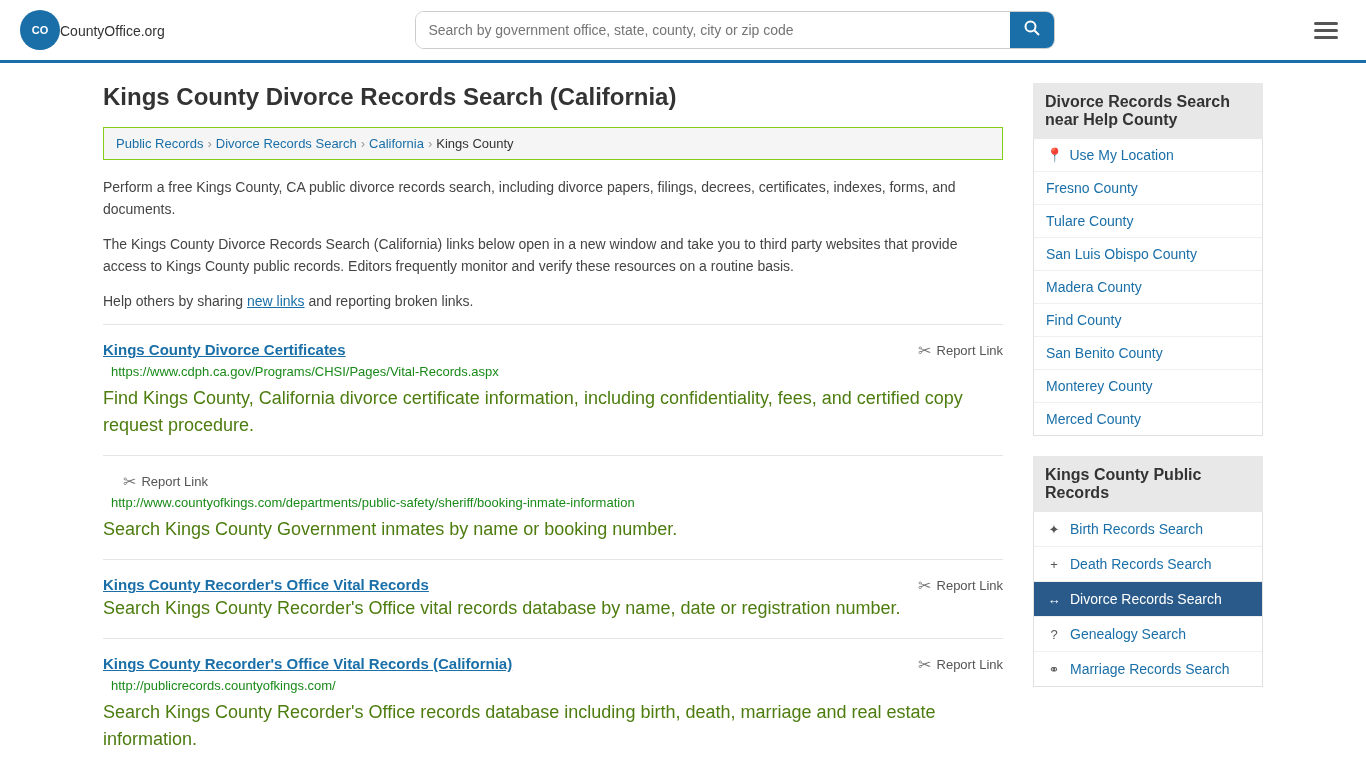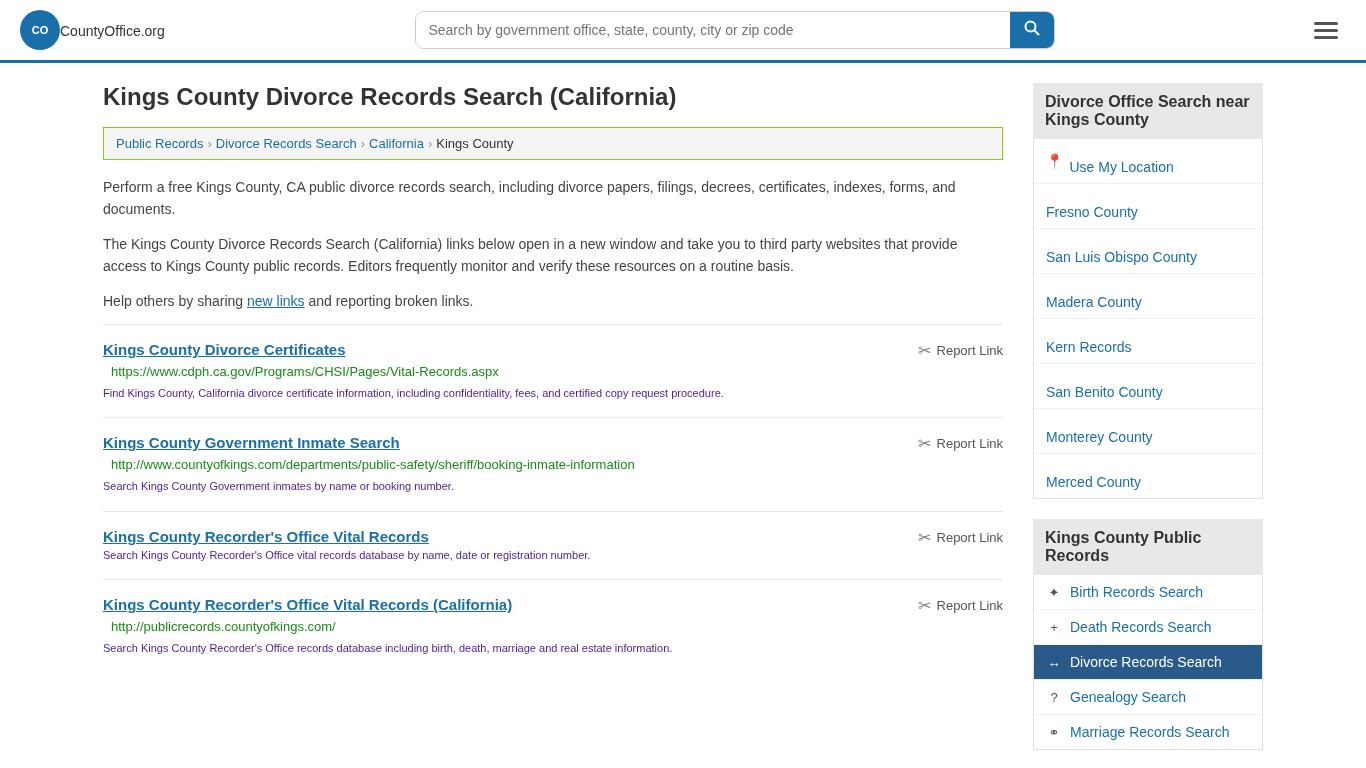--- a/index.html
+++ b/index.html
@@ -180,22 +180,22 @@
     .report-icon {
       font-size: 16px;
       color: #777;
     }
     .result-url {
       font-size: 13px;
       color: #1a8a1a;
       margin: 4px 0 6px 8px;
     }
     .result-desc {
-      font-size: 11px;
-      color: #4c1d95;
+      font-size: 18px;
+      color: #4d7c0f;
       line-height: 1.5;
     }
 
     
     .sidebar-section-title {
       background: #e8e8e8;
       padding: 10px 12px;
       font-size: 16px;
       font-weight: bold;
       color: #333;
@@ -215,21 +215,20 @@
       gap: 6px;
     }
     .sidebar-list li:last-child {
       border-bottom: none;
     }
     .sidebar-list li a, .sidebar-list li .link-item {
       color: #1a6fa8;
       text-decoration: none;
       cursor: pointer;
       font-size: 14px;
-      margin-top: 12px;
     }
     .loc-icon {
       color: #555;
       font-size: 14px;
     }
 
     .sidebar-records-list {
       list-style: none;
       border: 1px solid #e0e0e0;
       border-top: none;
@@ -327,21 +326,20 @@
         <div class="report-link-btn">
           <span class="report-icon">✂</span>
           <span>Report Link</span>
         </div>
       </div>
       <div class="result-url">https://www.cdph.ca.gov/Programs/CHSI/Pages/Vital-Records.aspx</div>
       <div class="result-desc">Find Kings County, California divorce certificate information, including confidentiality, fees, and certified copy request procedure.</div>
     </div>
         <div class="result-item">
       <div class="result-header">
-        <a class="result-title">Kings County Government Inmate Search</a>
         <div class="report-link-btn">
           <span class="report-icon">✂</span>
           <span>Report Link</span>
         </div>
       </div>
       <div class="result-url">http://www.countyofkings.com/departments/public-safety/sheriff/booking-inmate-information</div>
       <div class="result-desc">Search Kings County Government inmates by name or booking number.</div>
     </div>
         <div class="result-item">
       <div class="result-header">
@@ -362,37 +360,40 @@
         </div>
       </div>
       <div class="result-url">http://publicrecords.countyofkings.com/</div>
       <div class="result-desc">Search Kings County Recorder's Office records database including birth, death, marriage and real estate information.</div>
     </div>
       </div>
   </div>
 
   <div id="sidebar">
 
-    <div class="sidebar-section-title">Divorce Office Search near Kings County</div>
+    <div class="sidebar-section-title">Divorce Records Search near Help County</div>
     <ul class="sidebar-list">
       <li>
         <span class="loc-icon">📍</span>
         <a>Use My Location</a>
       </li>
     <li>
           <a>Fresno County</a>
         </li>
         <li>
+          <a>Tulare County</a>
+        </li>
+        <li>
           <a>San Luis Obispo County</a>
         </li>
         <li>
           <a>Madera County</a>
         </li>
         <li>
-          <a>Kern Records</a>
+          <a>Find County</a>
         </li>
         <li>
           <a>San Benito County</a>
         </li>
         <li>
           <a>Monterey County</a>
         </li>
         <li>
           <a>Merced County</a>
         </li>

